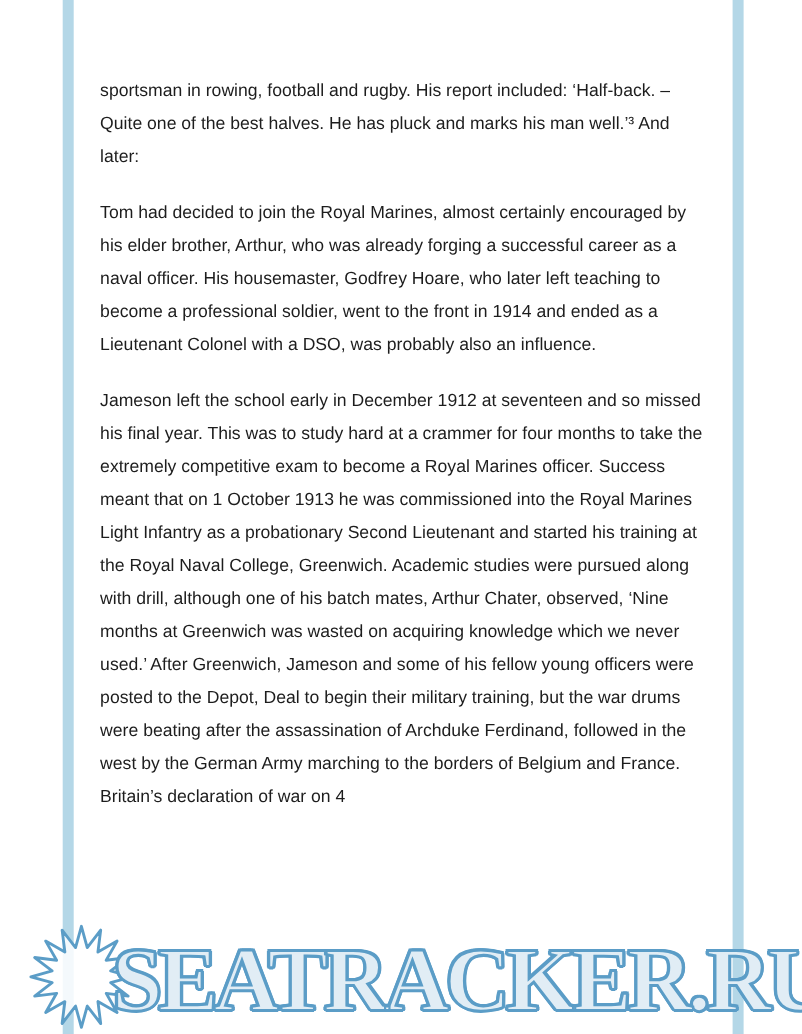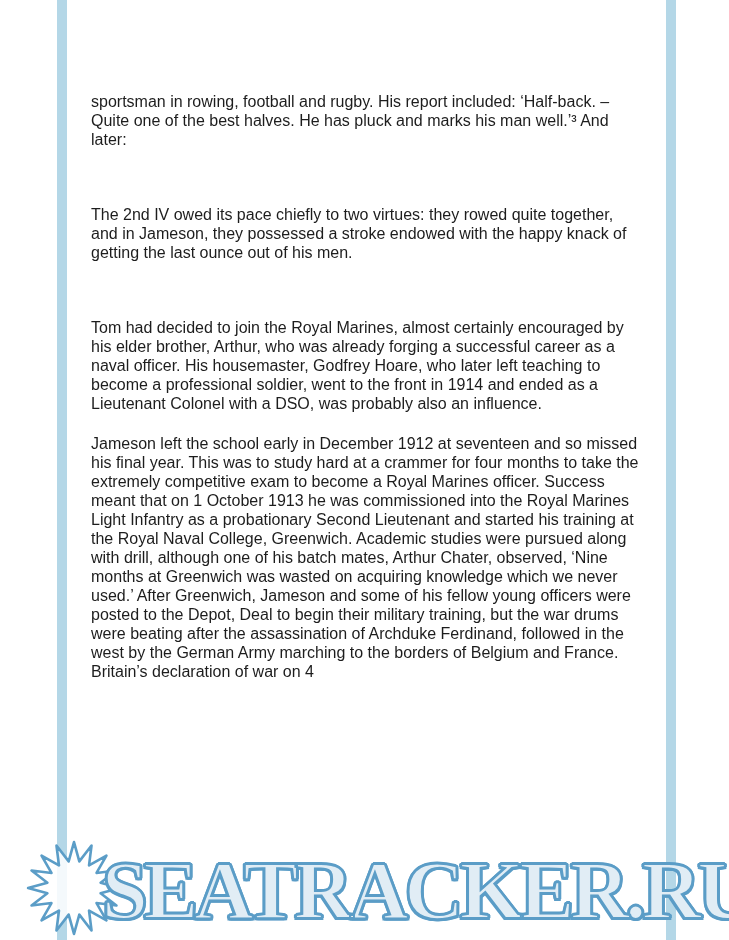--- a/index.html
+++ b/index.html
@@ -23,22 +23,21 @@
   .edge-bar.left  { left: 57px; }
   .edge-bar.right { left: 666px; }
 
   .content {
     position: absolute;
     left: 91px;
     top: 68px;
     width: 549px;
     color: #1d1d1d;
     font-size: 16px;
-    line-height: 19px;
-    margin-top: 24px;
+    line-height: 30px;
   }
   p.para { margin: 0 0 21px 0; }
   p.quote { margin: 56px 0; }
 
   .watermark {
     position: absolute;
     left: 0;
     right: 0;
     bottom: 2px;
     height: 100px;
@@ -71,21 +70,20 @@
 </head>
 <body>
 
 <div class="page">
 
   <div class="edge-bar left"></div>
   <div class="edge-bar right"></div>
 
   <main class="content">
     <p class="para">sportsman in rowing, football and rugby. His report included: ‘Half-back. – Quite one of the best halves. He has pluck and marks his man well.’³ And later:</p>
-    <p class="para quote">The 2nd IV owed its pace chiefly to two virtues: they rowed quite together, and in Jameson, they possessed a stroke endowed with the happy knack of getting the last ounce out of his men.</p>
     <p class="para">Tom had decided to join the Royal Marines, almost certainly encouraged by his elder brother, Arthur, who was already forging a successful career as a naval officer. His housemaster, Godfrey Hoare, who later left teaching to become a professional soldier, went to the front in 1914 and ended as a Lieutenant Colonel with a DSO, was probably also an influence.</p>
     <p class="para">Jameson left the school early in December 1912 at seventeen and so missed his final year. This was to study hard at a crammer for four months to take the extremely competitive exam to become a Royal Marines officer. Success meant that on 1 October 1913 he was commissioned into the Royal Marines Light Infantry as a probationary Second Lieutenant and started his training at the Royal Naval College, Greenwich. Academic studies were pursued along with drill, although one of his batch mates, Arthur Chater, observed, ‘Nine months at Greenwich was wasted on acquiring knowledge which we never used.’ After Greenwich, Jameson and some of his fellow young officers were posted to the Depot, Deal to begin their military training, but the war drums were beating after the assassination of Archduke Ferdinand, followed in the west by the German Army marching to the borders of Belgium and France. Britain’s declaration of war on 4</p>
   </main>
 
   <div class="watermark">
     <svg class="sun" width="96" height="96" viewBox="0 0 92 92" aria-hidden="true">
       <polygon points="90,46 71.5,51.1 86.7,62.8 67.6,60.4 77.1,77.1 60.4,67.6 62.8,86.7 51.1,71.5 46,90 40.9,71.5 29.2,86.7 31.6,67.6 14.9,77.1 24.4,60.4 5.3,62.8 20.5,51.1 2,46 20.5,40.9 5.3,29.2 24.4,31.6 14.9,14.9 31.6,24.4 29.2,5.3 40.9,20.5 46,2 51.1,20.5 62.8,5.3 60.4,24.4 77.1,14.9 67.6,31.6 86.7,29.2 71.5,40.9" fill="rgba(255,255,255,0.85)" stroke="#5b9dc7" stroke-width="2.5" stroke-linejoin="round"></polygon>
     </svg>
     <span class="wm-text">SEATRACKER.RU</span>
   </div>

